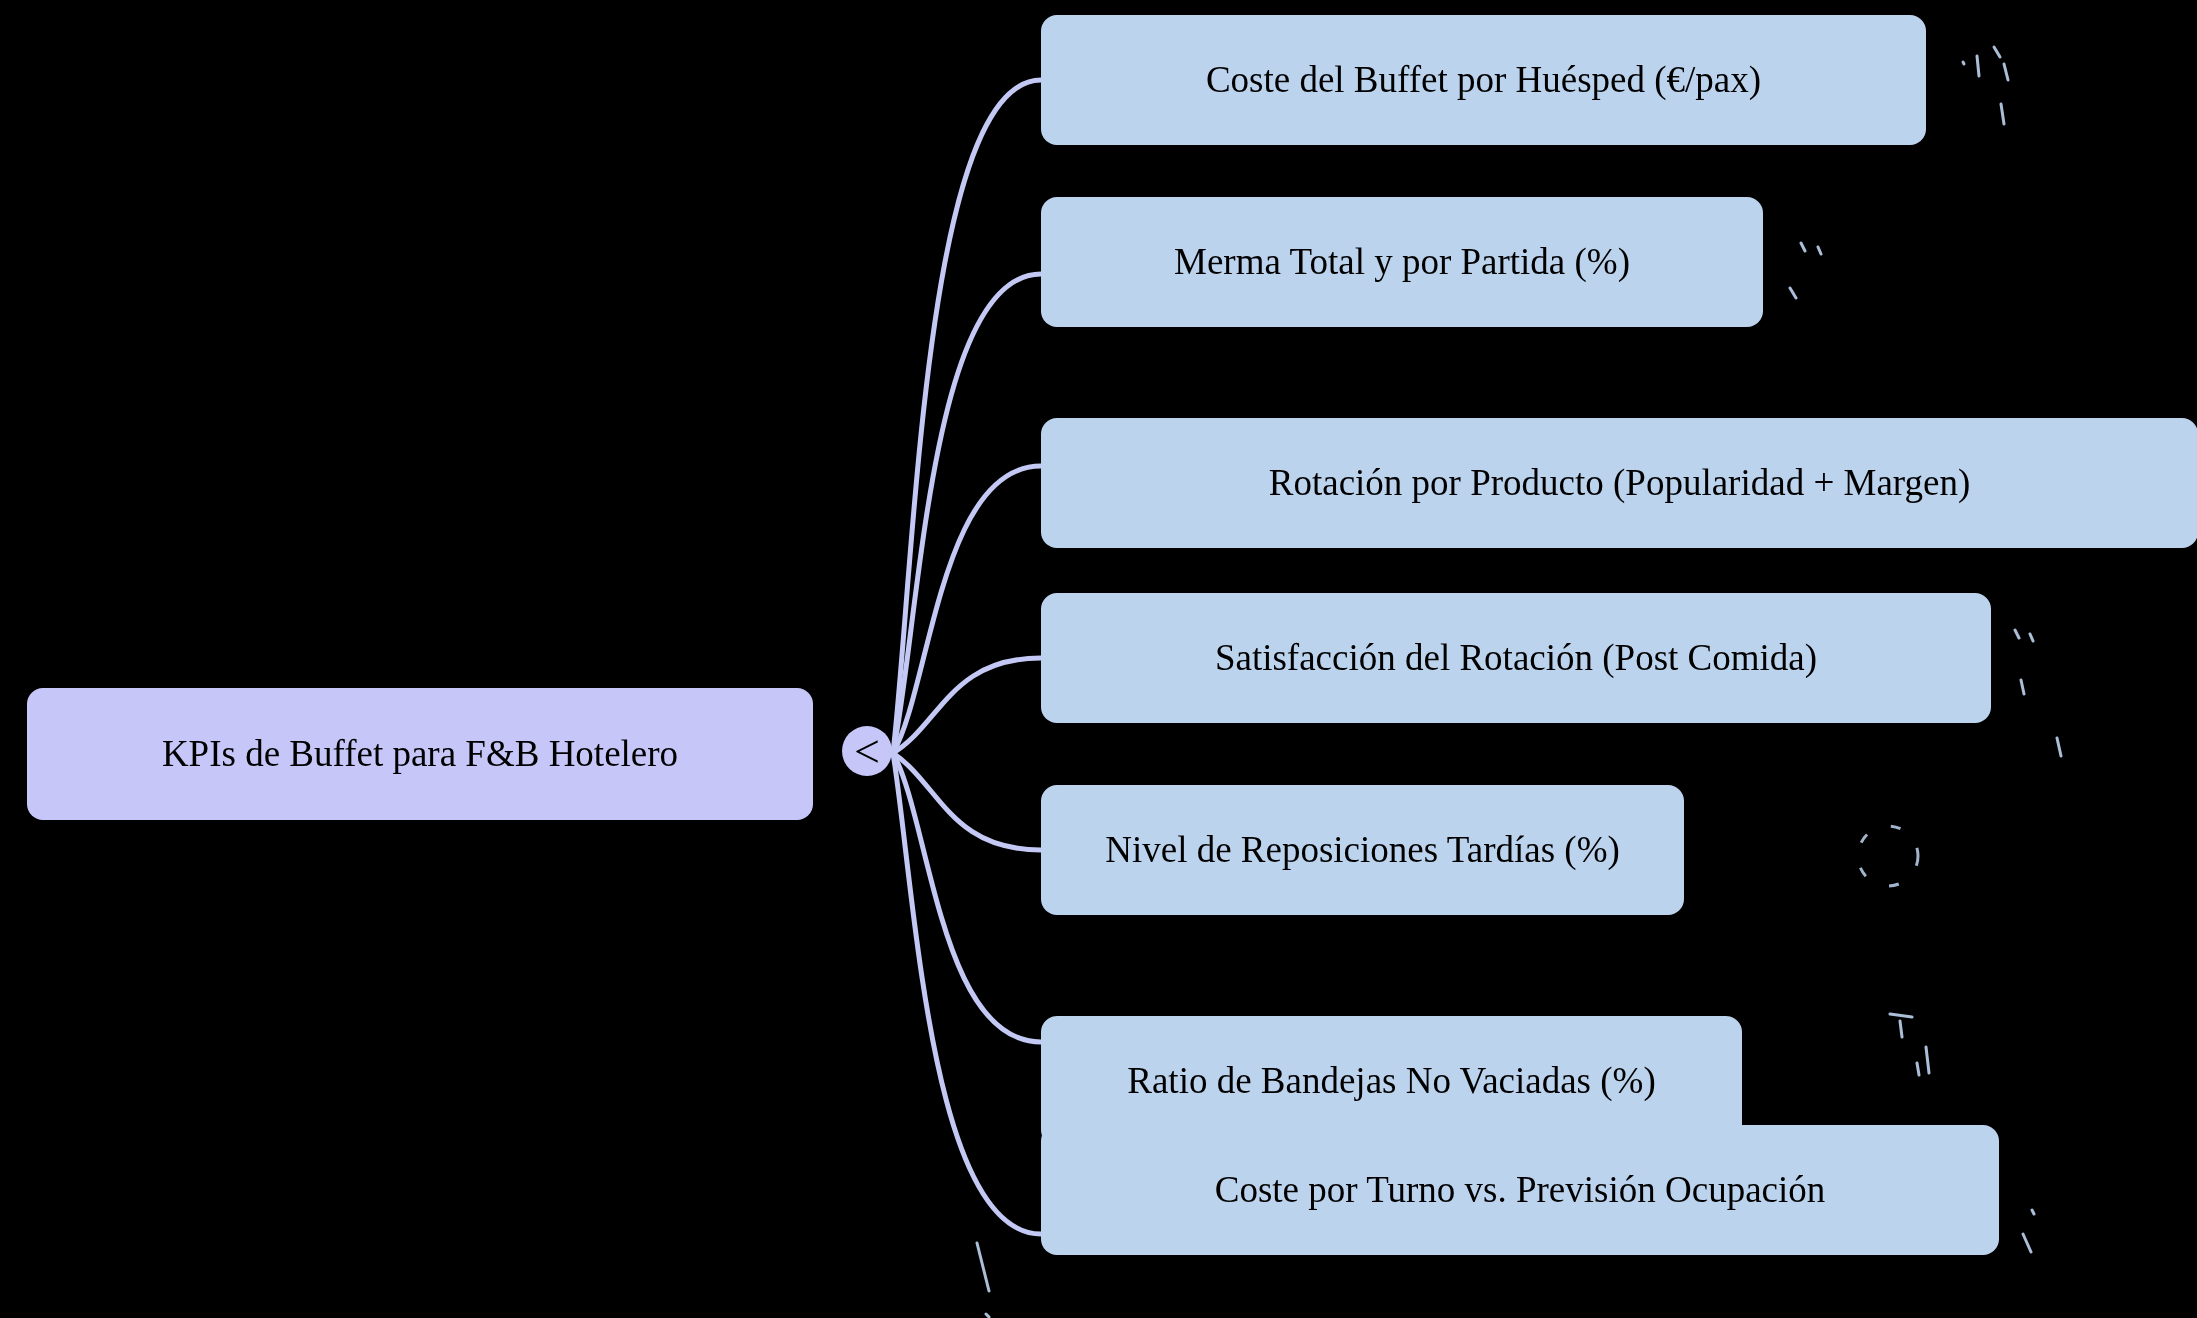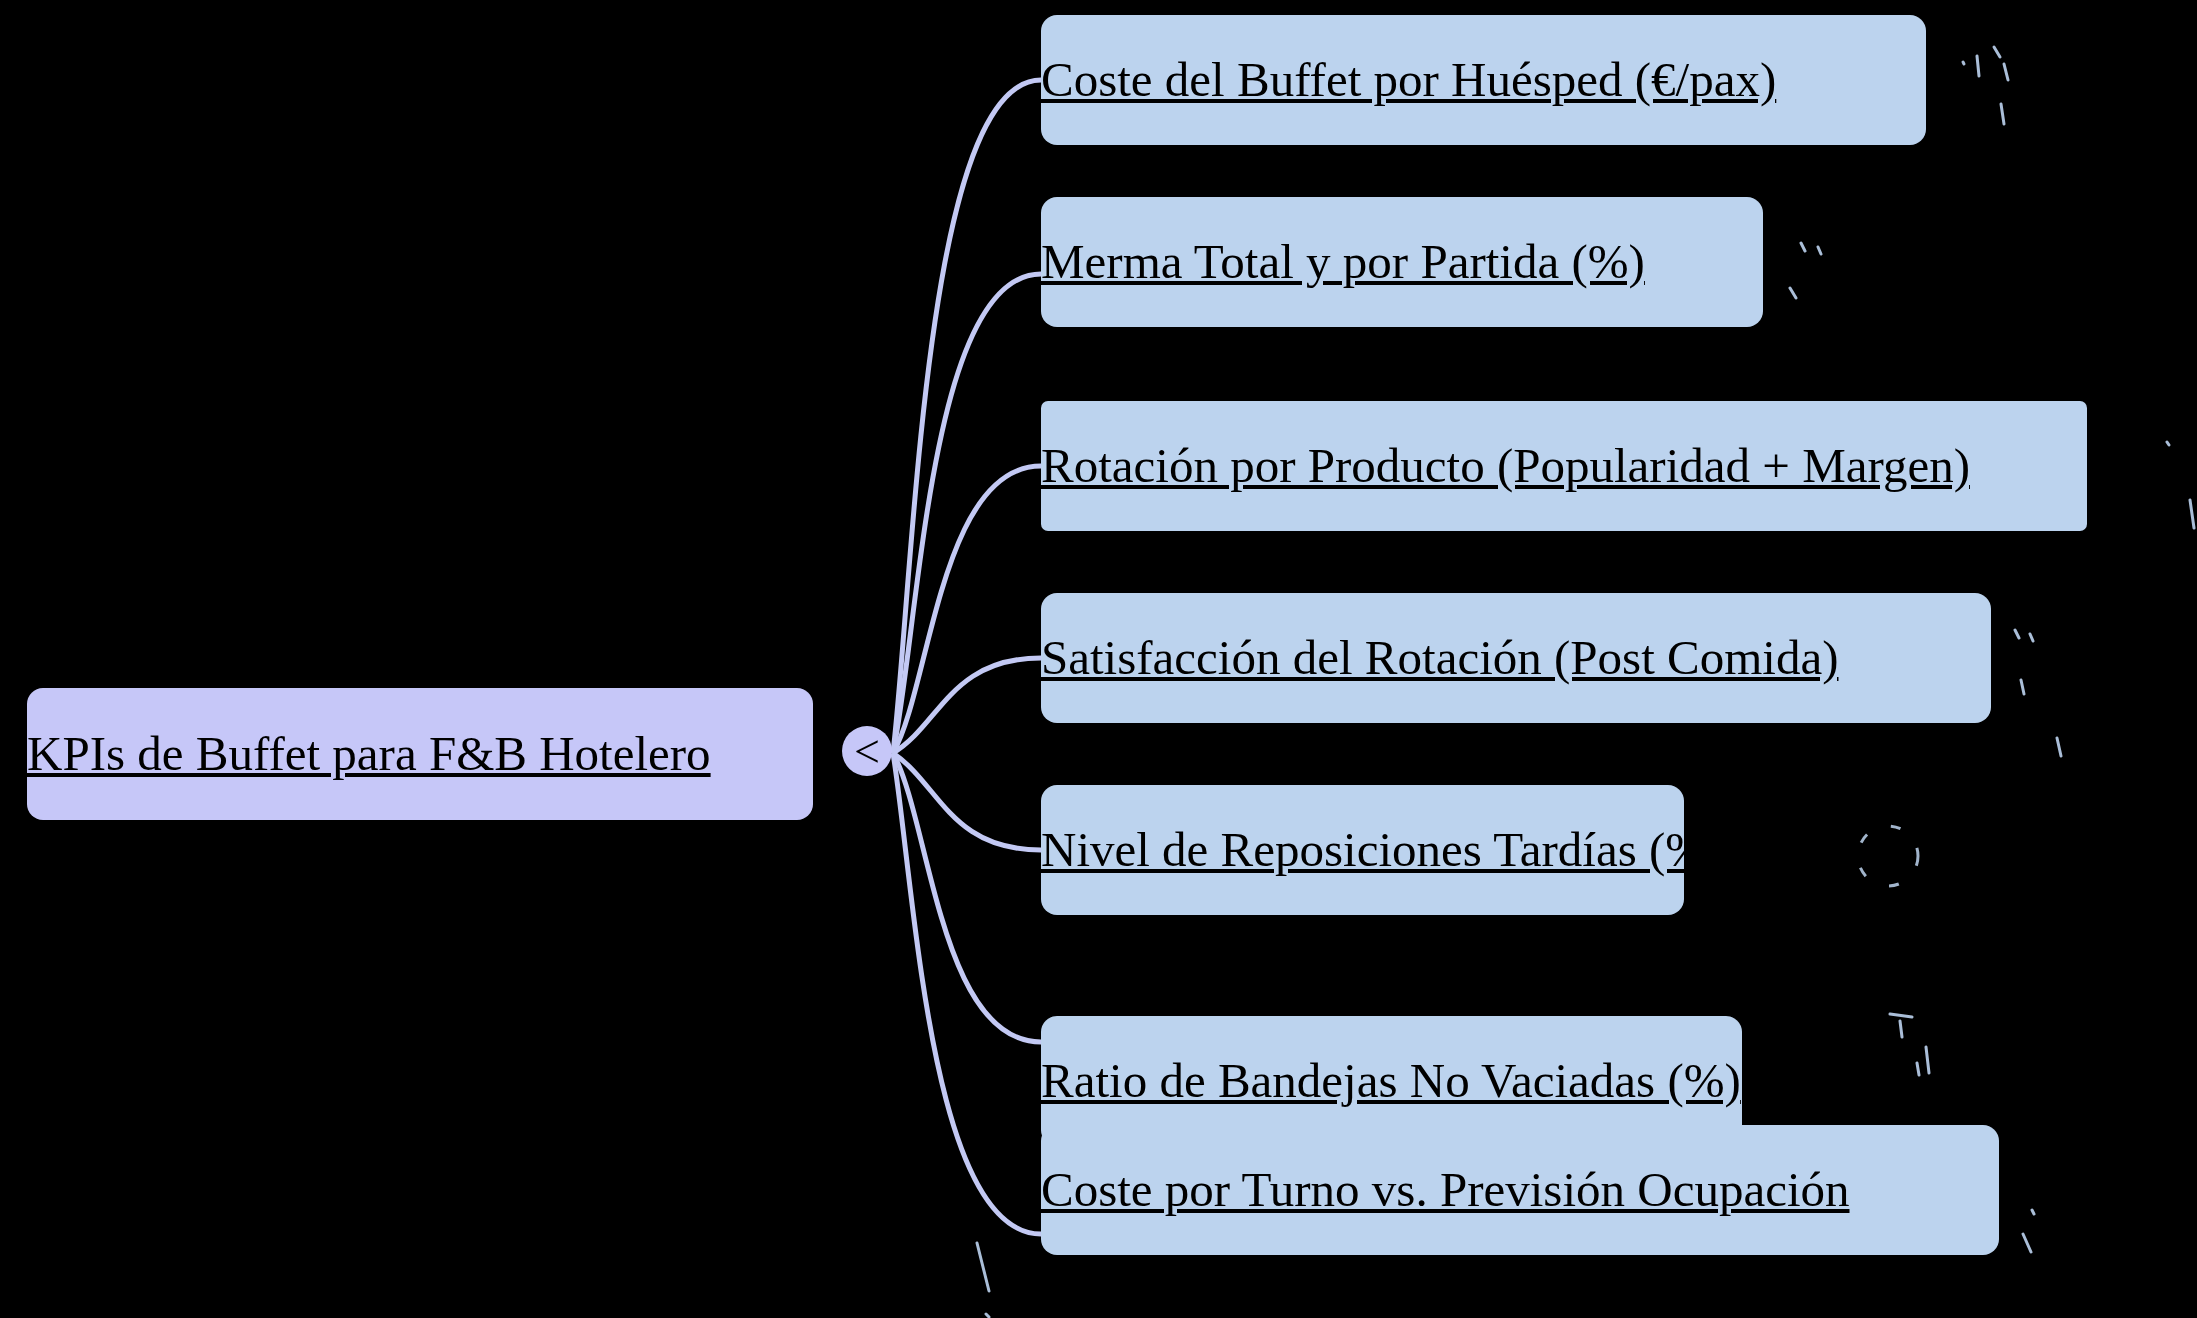--- a/index.html
+++ b/index.html
@@ -27,28 +27,27 @@
   }
   .edge {
     fill: none;
     stroke: var(--edge);
     stroke-width: 5;
   }
   .node {
     position: absolute;
     display: flex;
     align-items: center;
-    justify-content: flex-start;
+    justify-content: center;
     border-radius: 16px;
     color: var(--text);
-    font-size: 49px;
+    font-size: 37px;
     line-height: 1.1;
     white-space: nowrap;
     text-align: center;
-    text-decoration: underline;
   }
   .node-root {
     left: 27px; top: 688px;
     width: 786px; height: 132px;
     background: var(--root-fill);
   }
   .node-branch {
     left: 1041px;
     height: 130px;
     background: var(--branch-fill);
@@ -112,21 +111,21 @@
   <div class="junction">
     <span>&lt;</span>
   </div>
 
   <div class="node node-branch" style="top:15px; width:885px;">
     <span>Coste del Buffet por Huésped (€/pax)</span>
   </div>
   <div class="node node-branch" style="top:197px; width:722px;">
     <span>Merma Total y por Partida (%)</span>
   </div>
-  <div class="node node-branch" style="top:401px; width:1046px;border-radius:7px;">
+  <div class="node node-branch" style="top:418px; width:1157px;">
     <span>Rotación por Producto (Popularidad + Margen)</span>
   </div>
   <div class="node node-branch" style="top:593px; width:950px;">
     <span>Satisfacción del Rotación (Post Comida)</span>
   </div>
   <div class="node node-branch" style="top:785px; width:643px;">
     <span>Nivel de Reposiciones Tardías (%)</span>
   </div>
   <div class="node node-branch" style="top:1016px; width:701px;">
     <span>Ratio de Bandejas No Vaciadas (%)</span>

